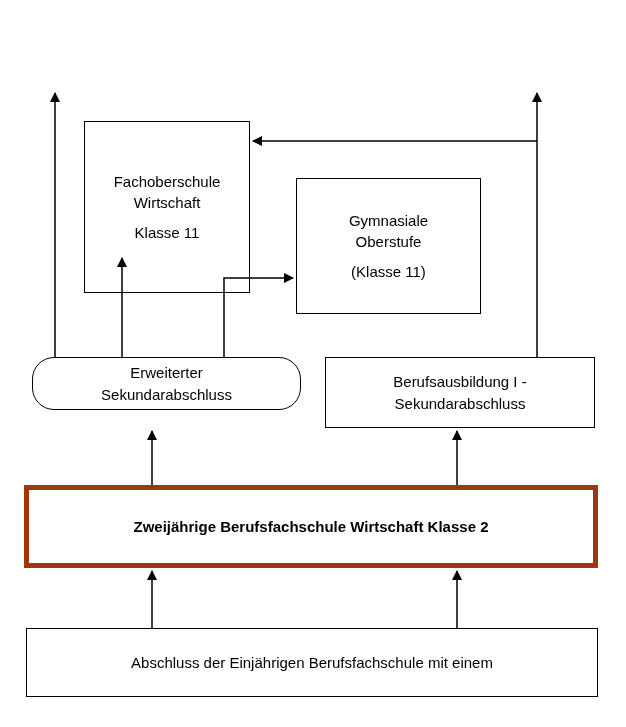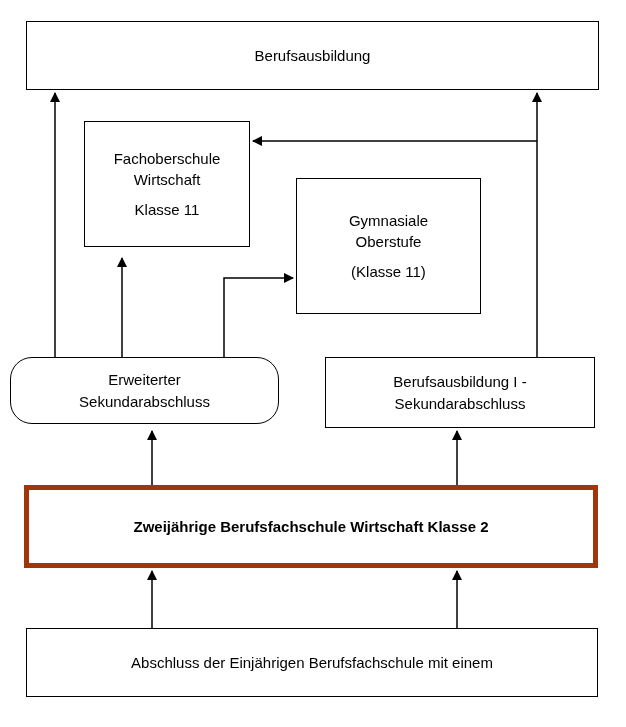--- a/index.html
+++ b/index.html
@@ -30,23 +30,23 @@
     line-height: 1.42;
   }
   .box .bline { display: block; }
   .box .bline.gap { margin-top: 9px; }
   .box.highlight {
     border: 5px solid #A0370A;
     font-weight: bold;
     font-size: 15px;
   }
   #box-berufsausbildung   { left: 26px;  top: 21px;  width: 573px; height: 69px; }
-  #box-fachoberschule     { left: 84px;  top: 121px; width: 166px; height: 126px; }
+  #box-fachoberschule     { left: 84px;  top: 121px; width: 166px; height: 172px; }
   #box-gymnasiale         { left: 296px; top: 178px; width: 185px; height: 136px; }
-  #box-erweiterter        { left: 10px;  top: 357px; width: 269px; height: 67px; border-radius: 22px; }
+  #box-erweiterter        { left: 32px;  top: 357px; width: 269px; height: 53px; border-radius: 22px; }
   #box-sekundar1          { left: 325px; top: 357px; width: 270px; height: 71px; }
   #box-zweijaehrige       { left: 24px;  top: 485px; width: 574px; height: 83px; }
   #box-abschluss          { left: 26px;  top: 628px; width: 572px; height: 69px; }
   svg.arrows {
     position: absolute;
     left: 0;
     top: 0;
     width: 626px;
     height: 727px;
     pointer-events: none;
@@ -55,23 +55,20 @@
     stroke: #000000;
     stroke-width: 1.5;
     fill: none;
   }
 </style>
 </head>
 <body>
 
 <div class="canvas">
 
-  <div class="box" id="box-berufsausbildung">
-    <span class="bline">Berufsausbildung</span>
-  </div>
 
   <div class="box" id="box-fachoberschule">
     <span class="bline">Fachoberschule</span>
     <span class="bline">Wirtschaft</span>
     <span class="bline gap">Klasse 11</span>
   </div>
 
   <div class="box" id="box-gymnasiale">
     <span class="bline">Gymnasiale</span>
     <span class="bline">Oberstufe</span>

